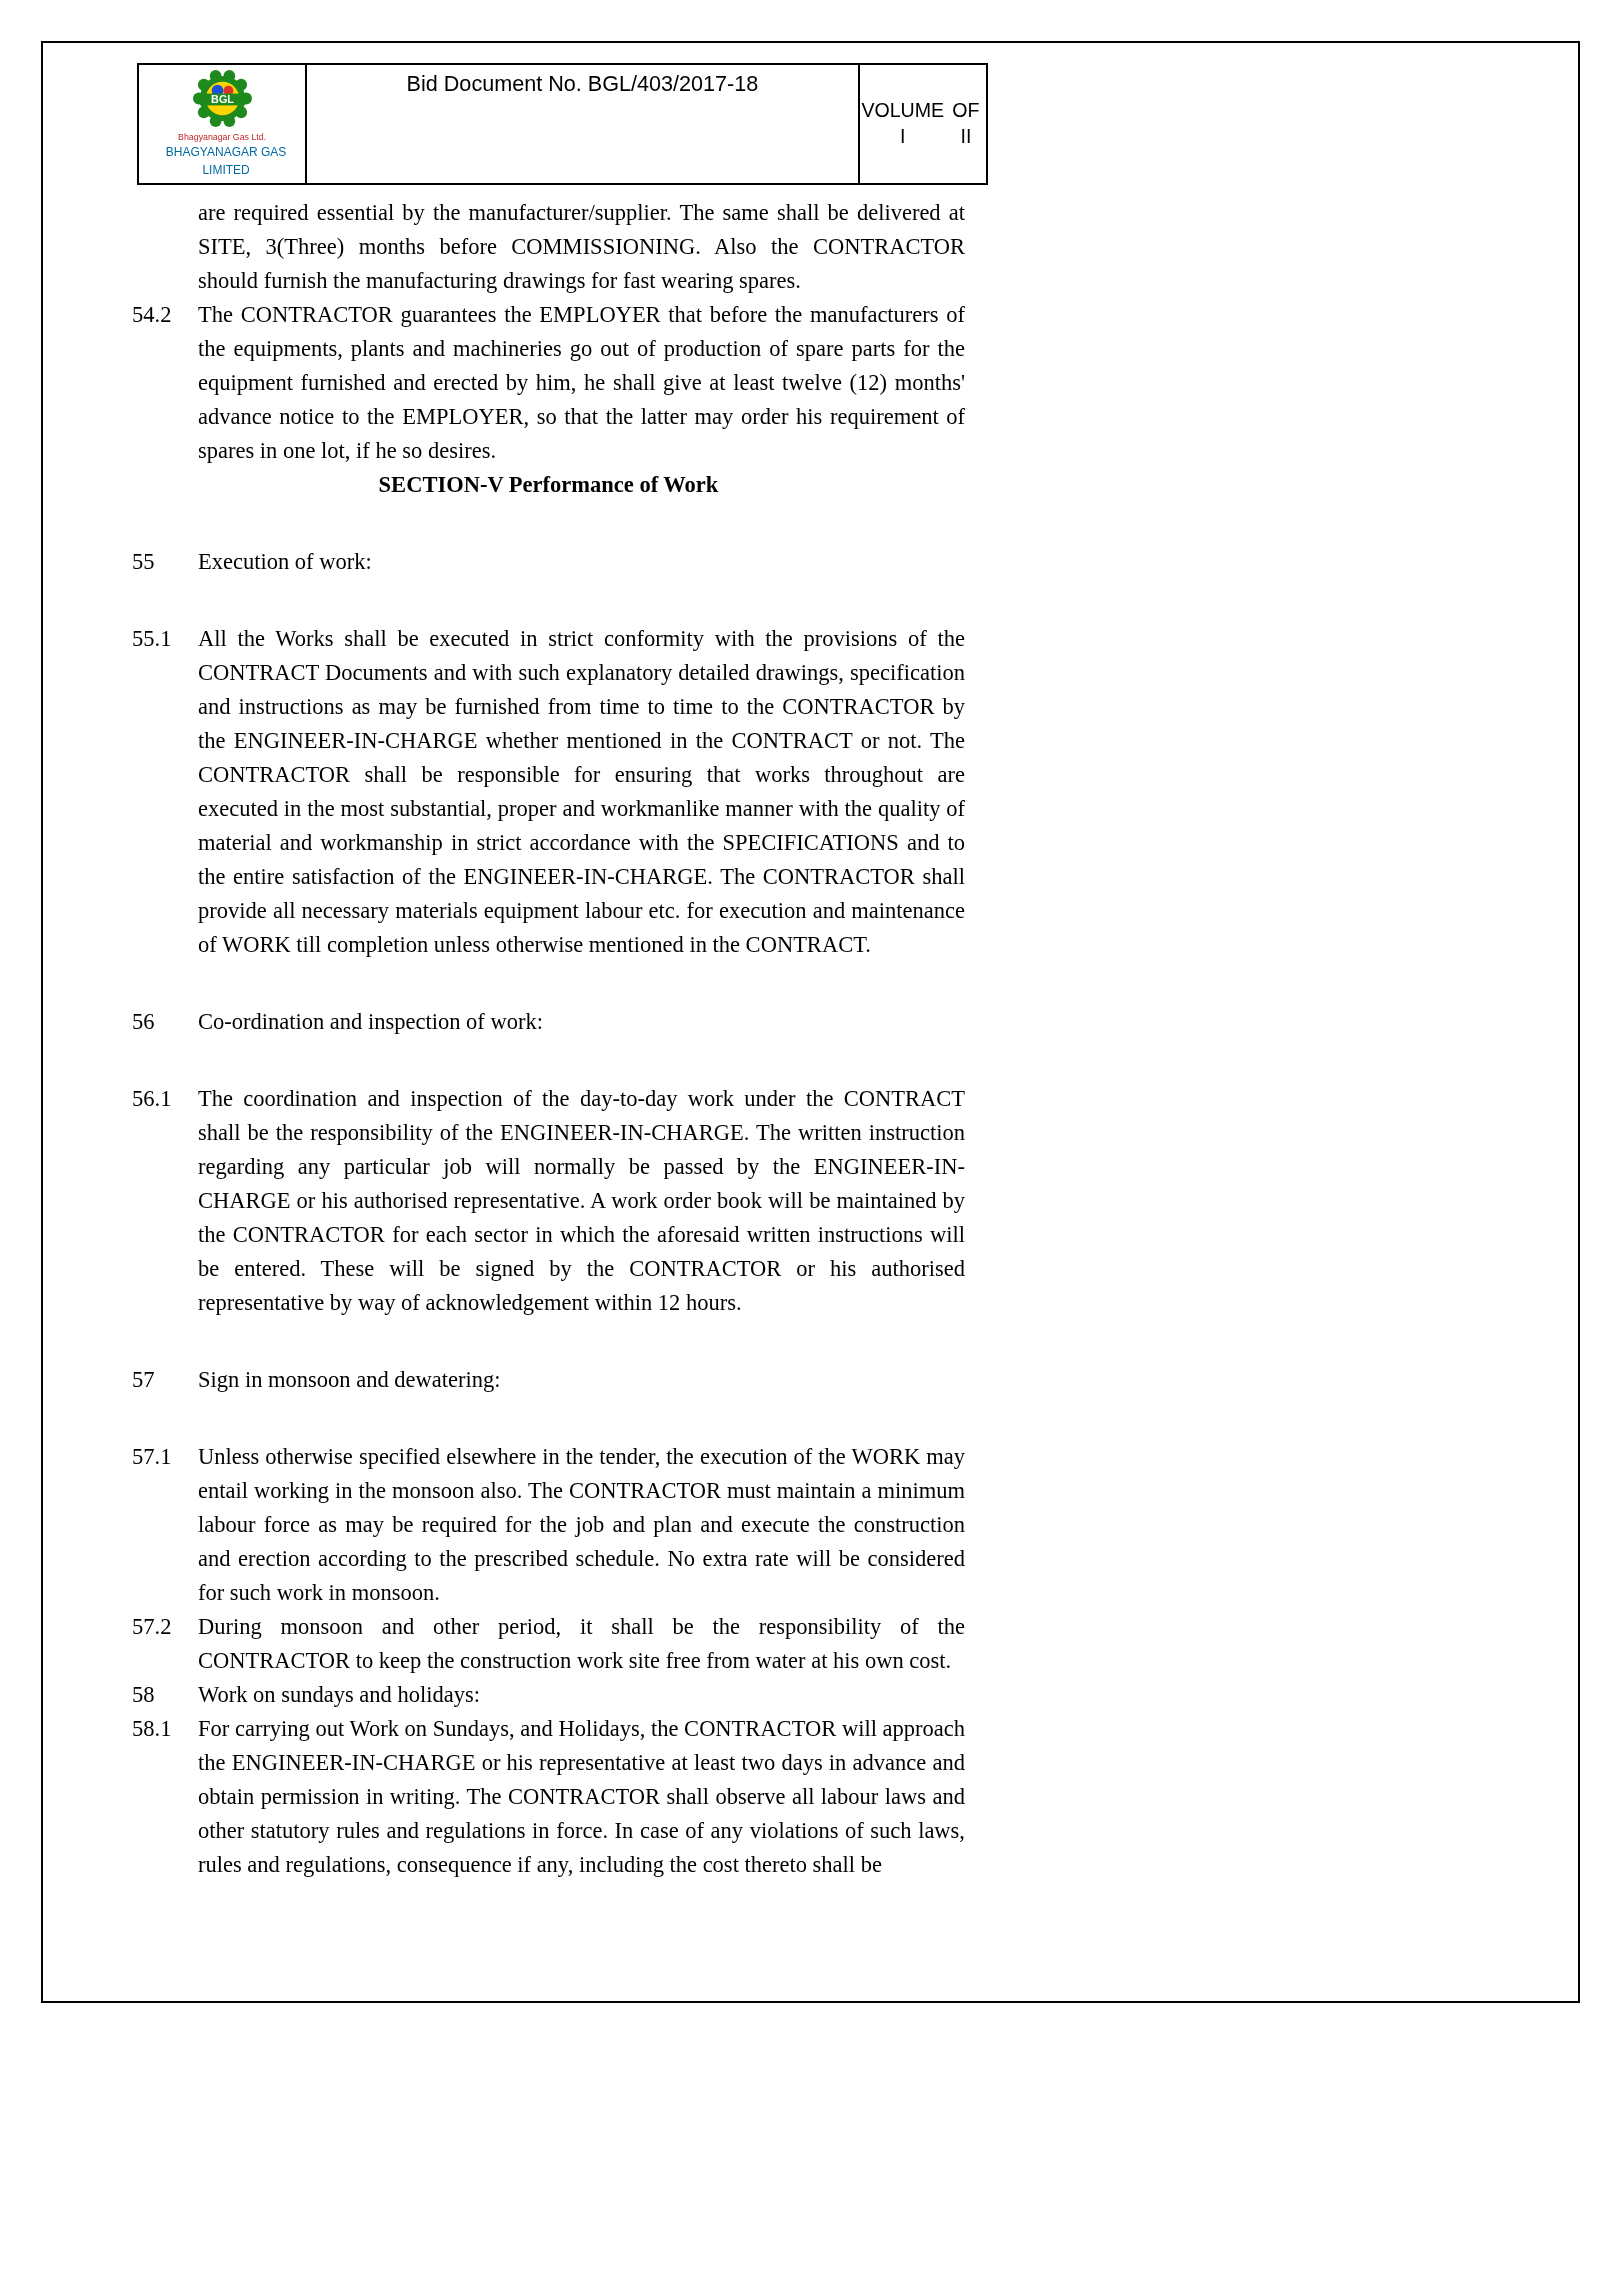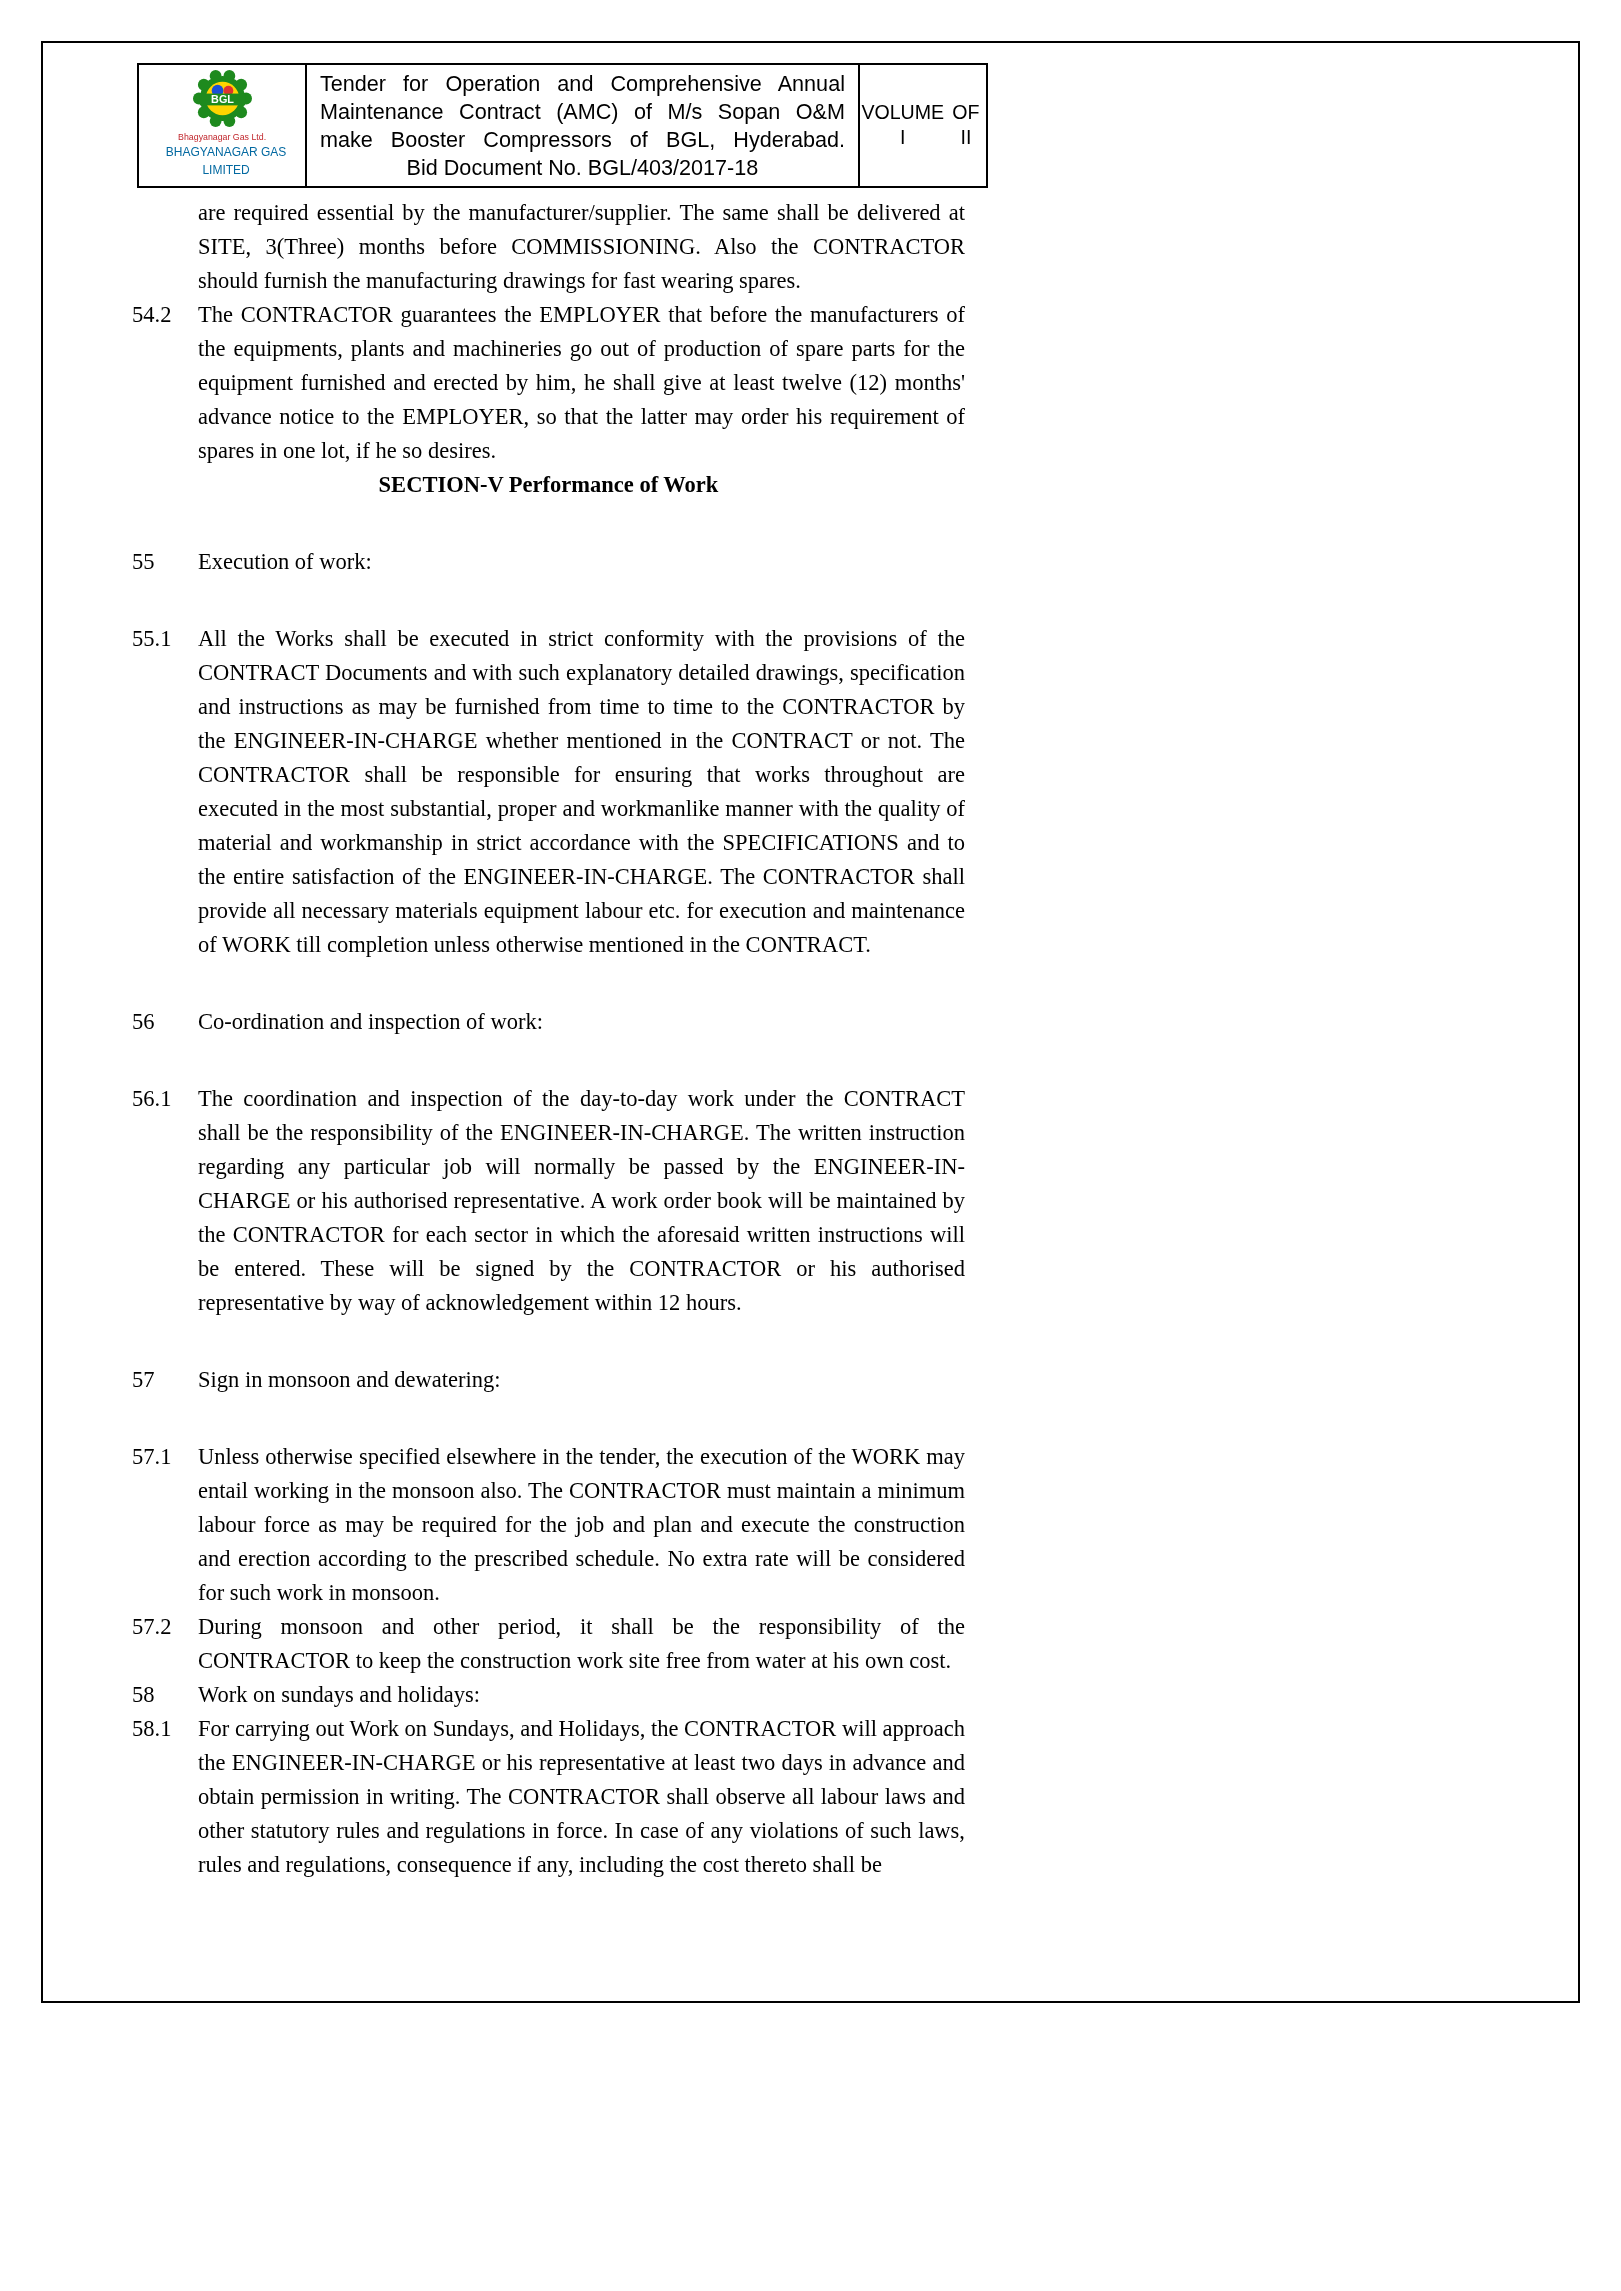--- a/index.html
+++ b/index.html
@@ -135,21 +135,20 @@
           <rect x="7" y="25" width="46" height="12" fill="#1e8a1e"></rect>
           <text x="30" y="35" font-size="11" font-weight="bold" fill="#ffffff" text-anchor="middle" font-family="Liberation Sans, sans-serif">BGL</text>
         </svg>
       </span>
       <div class="logo-tagline">Bhagyanagar Gas Ltd.</div>
       <div class="company-name">BHAGYANAGAR GAS</div>
       <div class="company-name">LIMITED</div>
     </div>
 
     <div class="cell title-cell">
-      <div class="doc-title">Tender for Operation and Comprehensive Annual Maintenance Contract (AMC) of M/s Sopan O&amp;M make Booster Compressors of BGL, Hyderabad.</div>
       <div class="bid-doc">Bid Document No. BGL/403/2017-18</div>
     </div>
 
     <div class="cell volume-cell">
       <div>VOLUME I</div>
       <div>OF II</div>
     </div>
   </header>
 
   <main class="doc-body">

